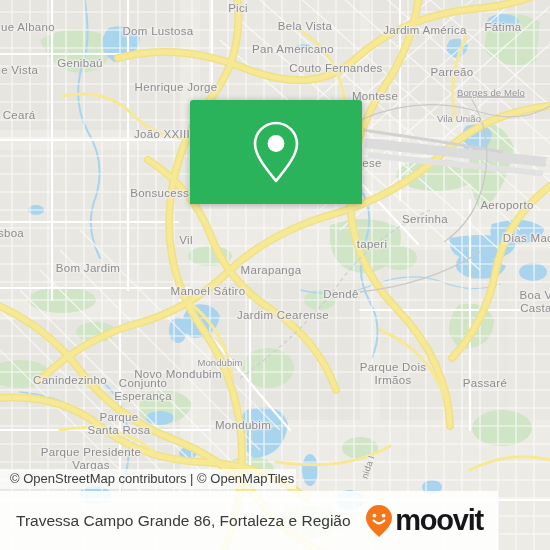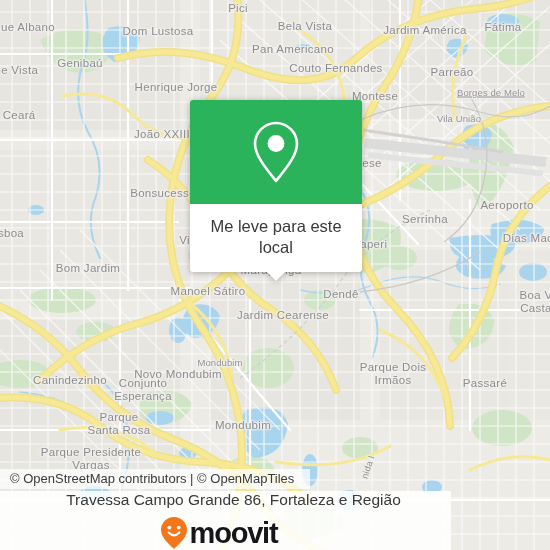--- a/index.html
+++ b/index.html
@@ -64,35 +64,34 @@
     left:50%; margin-left:-9px; bottom:-9px;
     width:0; height:0;
     border-left:9px solid transparent;
     border-right:9px solid transparent;
     border-top:9px solid #fff;
   }
 
   
   #attrib {
     position:absolute; left:0; top:469px;
-    padding:2px 16px 3px 10px;
+    padding:2px 2px 3px 10px;
     background:rgba(255,255,255,.72);
     color:#3b3b3b;
     font-size:13px;
     white-space:nowrap;
     z-index:20;
   }
 
   
   #bottombar {
-    position:absolute; left:0; top:491px; width:451px; height:59px;
+    position:absolute; left:0; top:491px; width:498px; height:59px;
     background:rgba(255,255,255,.88);
     display:flex; align-items:center;
     z-index:25;
-    flex-direction:column;
   }
   #bottom-title {
     margin-left:16px;
     font-size:15.5px;
     color:#3a3a3a;
     white-space:nowrap;
     flex:1;
   }
   #brand {
     display:flex; align-items:center;
@@ -323,24 +322,20 @@
       </div>
   </div>
 
   <div id="popup">
     <div id="popup-head">
       <svg width="54" height="64" viewBox="0 0 54 64">
         <path d="M27 3 C15.4 3 6 12.4 6 24 C6 36.5 20 52 27 61 C34 52 48 36.5 48 24 C48 12.4 38.6 3 27 3 Z" fill="none" stroke="#ffffff" stroke-width="2.6" stroke-linejoin="round"></path>
         <circle cx="27" cy="23.5" r="8.4" fill="#ffffff"></circle>
       </svg>
     </div>
-    <div id="popup-body">
-      <span>Me leve para este local</span>
-      <div id="popup-tail"></div>
-    </div>
   </div>
 
   <div id="attrib">© OpenStreetMap contributors | © OpenMapTiles</div>
 
   <div id="bottombar">
     <div id="bottom-title">Travessa Campo Grande 86, Fortaleza e Região</div>
     <div id="brand">
       <svg width="30" height="34" viewBox="0 0 30 34">
         <path d="M15 1 C7.8 1 2 6.8 2 14 C2 22 11 29 15 33 C19 29 28 22 28 14 C28 6.8 22.2 1 15 1 Z" fill="#f5761a"></path>
         <circle cx="10.4" cy="11.6" r="1.9" fill="#ffffff"></circle>

